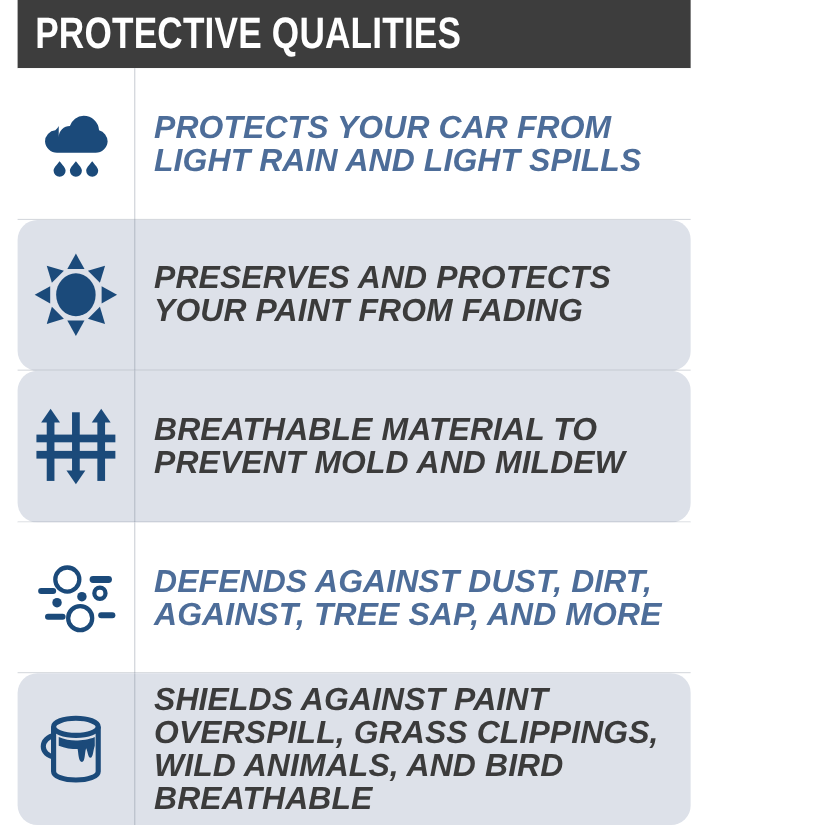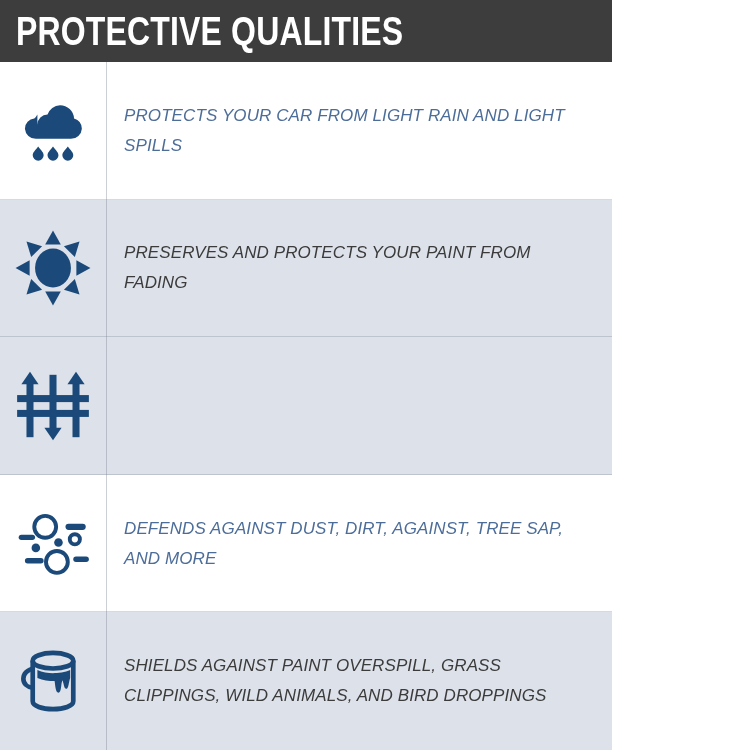--- a/index.html
+++ b/index.html
@@ -11,20 +11,21 @@
     font-family: "Liberation Sans", sans-serif;
   }
   #infographic {
     position: relative;
     width: 612px;
     height: 750px;
     overflow: hidden;
     background: #ffffff;
     display: flex;
     flex-direction: column;
+    padding-left: 16px;
   }
 
   
   .header-bar {
     height: 62px;
     background: #3d3d3d;
     display: flex;
     align-items: center;
     flex: 0 0 auto;
     box-sizing: border-box;
@@ -53,20 +54,21 @@
     display: flex;
     align-items: stretch;
     position: relative;
     min-height: 0;
   }
   .row.light {
     background: #ffffff;
   }
   .row.shade {
     background: #dde1e9;
+    border-radius: 18px;
   }
   .row::after {
     content: "";
     position: absolute;
     left: 0;
     right: 0;
     bottom: 0;
     height: 1px;
     background: rgba(120,130,145,0.30);
   }
@@ -89,22 +91,22 @@
 
   .text-cell {
     flex: 1 1 auto;
     display: flex;
     align-items: center;
     padding: 0 14px 0 17px;
     box-sizing: border-box;
   }
   .row-text {
     font-family: "Liberation Sans", sans-serif;
-    font-size: 17px;
-    font-weight: normal;
+    font-size: 29px;
+    font-weight: bold;
     font-style: italic;
     line-height: 30px;
     letter-spacing: 0.1px;
     max-width: 600px;
   }
   .row.light .row-text { color: #4d6d99; }
   .row.shade .row-text { color: #3b3b3b; }
 </style>
 </head>
 <body>
@@ -167,20 +169,23 @@
             <path d="M50 94l-11-16h22z"></path>
 
             <rect x="75" y="18" width="9" height="72"></rect>
             <path d="M79.5 6l11 16h-22z"></path>
 
             <rect x="4" y="36" width="92" height="9"></rect>
             <rect x="4" y="55" width="92" height="9"></rect>
           </g>
         </svg>
       </div>
+      <div class="text-cell">
+        <div class="row-text">BREATHABLE MATERIAL TO PREVENT MOLD AND MILDEW</div>
+      </div>
     </div>
 
     <div class="row light">
       <div class="icon-cell">
         <svg viewBox="0 0 100 100">
           <g fill="none" stroke="#1b4a7a" stroke-width="5">
             <circle cx="40" cy="28" r="14"></circle>
             <circle cx="55" cy="73" r="14"></circle>
             <circle cx="78" cy="44" r="6.5"></circle>
           </g>
@@ -207,18 +212,18 @@
             <path d="M26 34c-9 1-14 7-14 13s5 11 13 12"></path>
 
             <path d="M24 24v52c0 6 12 10 26 10s26-4 26-10V24"></path>
             <ellipse cx="50" cy="24" rx="26" ry="10"></ellipse>
           </g>
 
           <path d="M30 36c6 3 14 4 20 4s16-1 22-4v10c-2 6-2 14-5 14s-3-7-5-11c-2 5-1 16-5 16s-4-10-5-15c-7 0-15-1-22-4z" fill="#1b4a7a"></path>
         </svg>
       </div>
       <div class="text-cell">
-        <div class="row-text">SHIELDS AGAINST PAINT OVERSPILL, GRASS CLIPPINGS, WILD ANIMALS, AND BIRD DROPPINGS</div>
+        <div class="row-text">SHIELDS AGAINST PAINT OVERSPILL, GRASS CLIPPINGS, WILD ANIMALS, AND BIRD BREATHABLE</div>
       </div>
     </div>
 
   </div>
 </div>
 
 </body></html>

